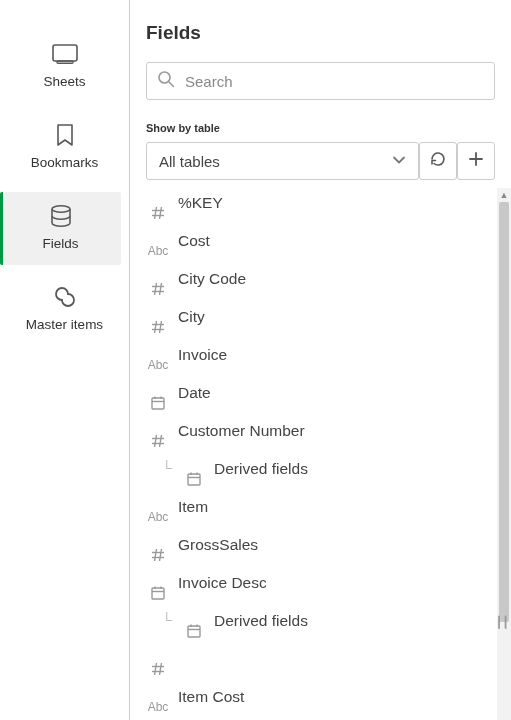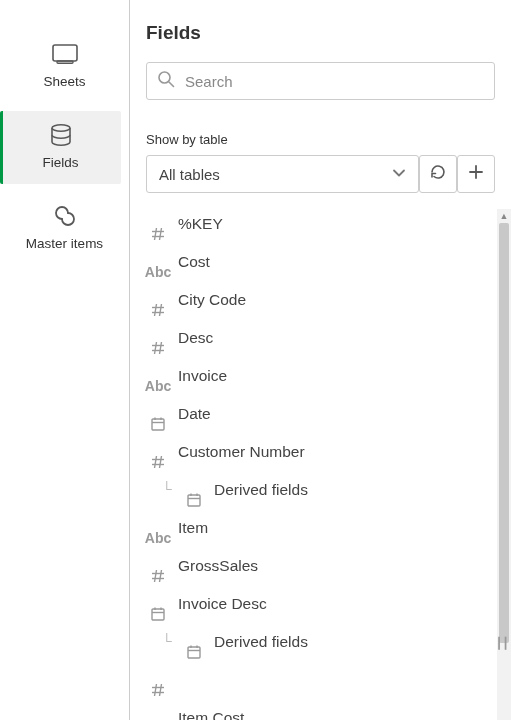--- a/index.html
+++ b/index.html
@@ -62,41 +62,41 @@
     color: #333;
     margin: 0 0 18px 0;
   }
   .search-box {
     display: flex;
     align-items: center;
     border: 1px solid #ccc;
     border-radius: 3px;
     padding: 0 10px;
     height: 38px;
-    margin-bottom: 32px;
+    margin-bottom: 22px;
   }
   .search-box .icon { color: #999; margin-right: 8px; flex-shrink: 0; }
   .search-box input {
     border: none;
     outline: none;
     font-size: 15px;
     flex: 1;
     color: #333;
     background: transparent;
   }
   .search-box input::placeholder { color: #888; }
   .subtitle {
-    font-size: 13px;
-    font-weight: 400;
+    font-size: 11px;
+    font-weight: 700;
     color: #333;
     margin: 0 0 8px 0;
   }
   .controls-row {
     display: flex;
-    margin-bottom: 16px;
+    margin-bottom: 8px;
   }
   .dropdown {
     flex: 1;
     border: 1px solid #ccc;
     border-radius: 3px;
     height: 38px;
     display: flex;
     align-items: center;
     padding: 0 12px;
     justify-content: space-between;
@@ -179,42 +179,50 @@
     width: 24px;
     flex-shrink: 0;
     display: flex;
     align-items: center;
     justify-content: center;
     color: #999;
     font-size: 15px;
     margin-right: 8px;
   }
   .type-icon.abc {
-    font-size: 14px;
-    font-weight: 700;
+    font-size: 12px;
+    font-weight: 400;
     letter-spacing: 0;
   }
   .field-label {
     font-size: 15.5px;
     color: #444;
   }
 </style>
 </head>
 <body>
 
 <div class="sidebar">
   <div class="sidebar-item">
     <span class="icon">
       <svg width="26" height="20" viewBox="0 0 26 20">
           <rect x="1" y="1" width="24" height="16" rx="2" fill="none" stroke="#595959" stroke-width="1.6"></rect>
           <rect x="5" y="17" width="16" height="2.2" rx="1" fill="none" stroke="#595959" stroke-width="1.4"></rect>
         </svg>
     </span>
     <span class="sidebar-item-label">Sheets</span>
   </div>
+  <div class="sidebar-item">
+    <span class="icon">
+      <svg width="18" height="24" viewBox="0 0 18 24">
+          <path d="M2 2 h14 v20 l-7 -5 l-7 5 Z" fill="none" stroke="#595959" stroke-width="1.6" stroke-linejoin="round"></path>
+        </svg>
+    </span>
+    <span class="sidebar-item-label">Bookmarks</span>
+  </div>
   <div class="sidebar-item active">
     <span class="icon">
       <svg width="22" height="24" viewBox="0 0 22 24">
           <ellipse cx="11" cy="5" rx="9" ry="3.2" fill="none" stroke="#595959" stroke-width="1.6"></ellipse>
           <path d="M2 5 v7 a9 3.2 0 0 0 18 0 v-7" fill="none" stroke="#595959" stroke-width="1.6"></path>
           <path d="M2 12 v7 a9 3.2 0 0 0 18 0 v-7" fill="none" stroke="#595959" stroke-width="1.6"></path>
         </svg>
     </span>
     <span class="sidebar-item-label">Fields</span>
   </div>
@@ -303,21 +311,21 @@
         </div>
         <div class="field-row">
   <span class="type-icon">
     <svg width="16" height="16" viewBox="0 0 16 16">
               <line x1="2" y1="5.5" x2="14" y2="5.5" stroke="#999" stroke-width="1.4"></line>
               <line x1="2" y1="10.5" x2="14" y2="10.5" stroke="#999" stroke-width="1.4"></line>
               <line x1="6.5" y1="2" x2="4.5" y2="14" stroke="#999" stroke-width="1.4"></line>
               <line x1="11.5" y1="2" x2="9.5" y2="14" stroke="#999" stroke-width="1.4"></line>
             </svg>
   </span>
-<span class="field-label">Desc</span>
+<span class="field-label">City</span>
         </div>
         <div class="field-row">
   <span class="type-icon abc">Abc</span>
 <span class="field-label">Invoice</span>
         </div>
         <div class="field-row">
   <span class="type-icon">
     <svg width="16" height="16" viewBox="0 0 16 16">
               <rect x="2" y="3" width="12" height="11" rx="1" fill="none" stroke="#999" stroke-width="1.4"></rect>
               <line x1="2" y1="6.5" x2="14" y2="6.5" stroke="#999" stroke-width="1.4"></line>

